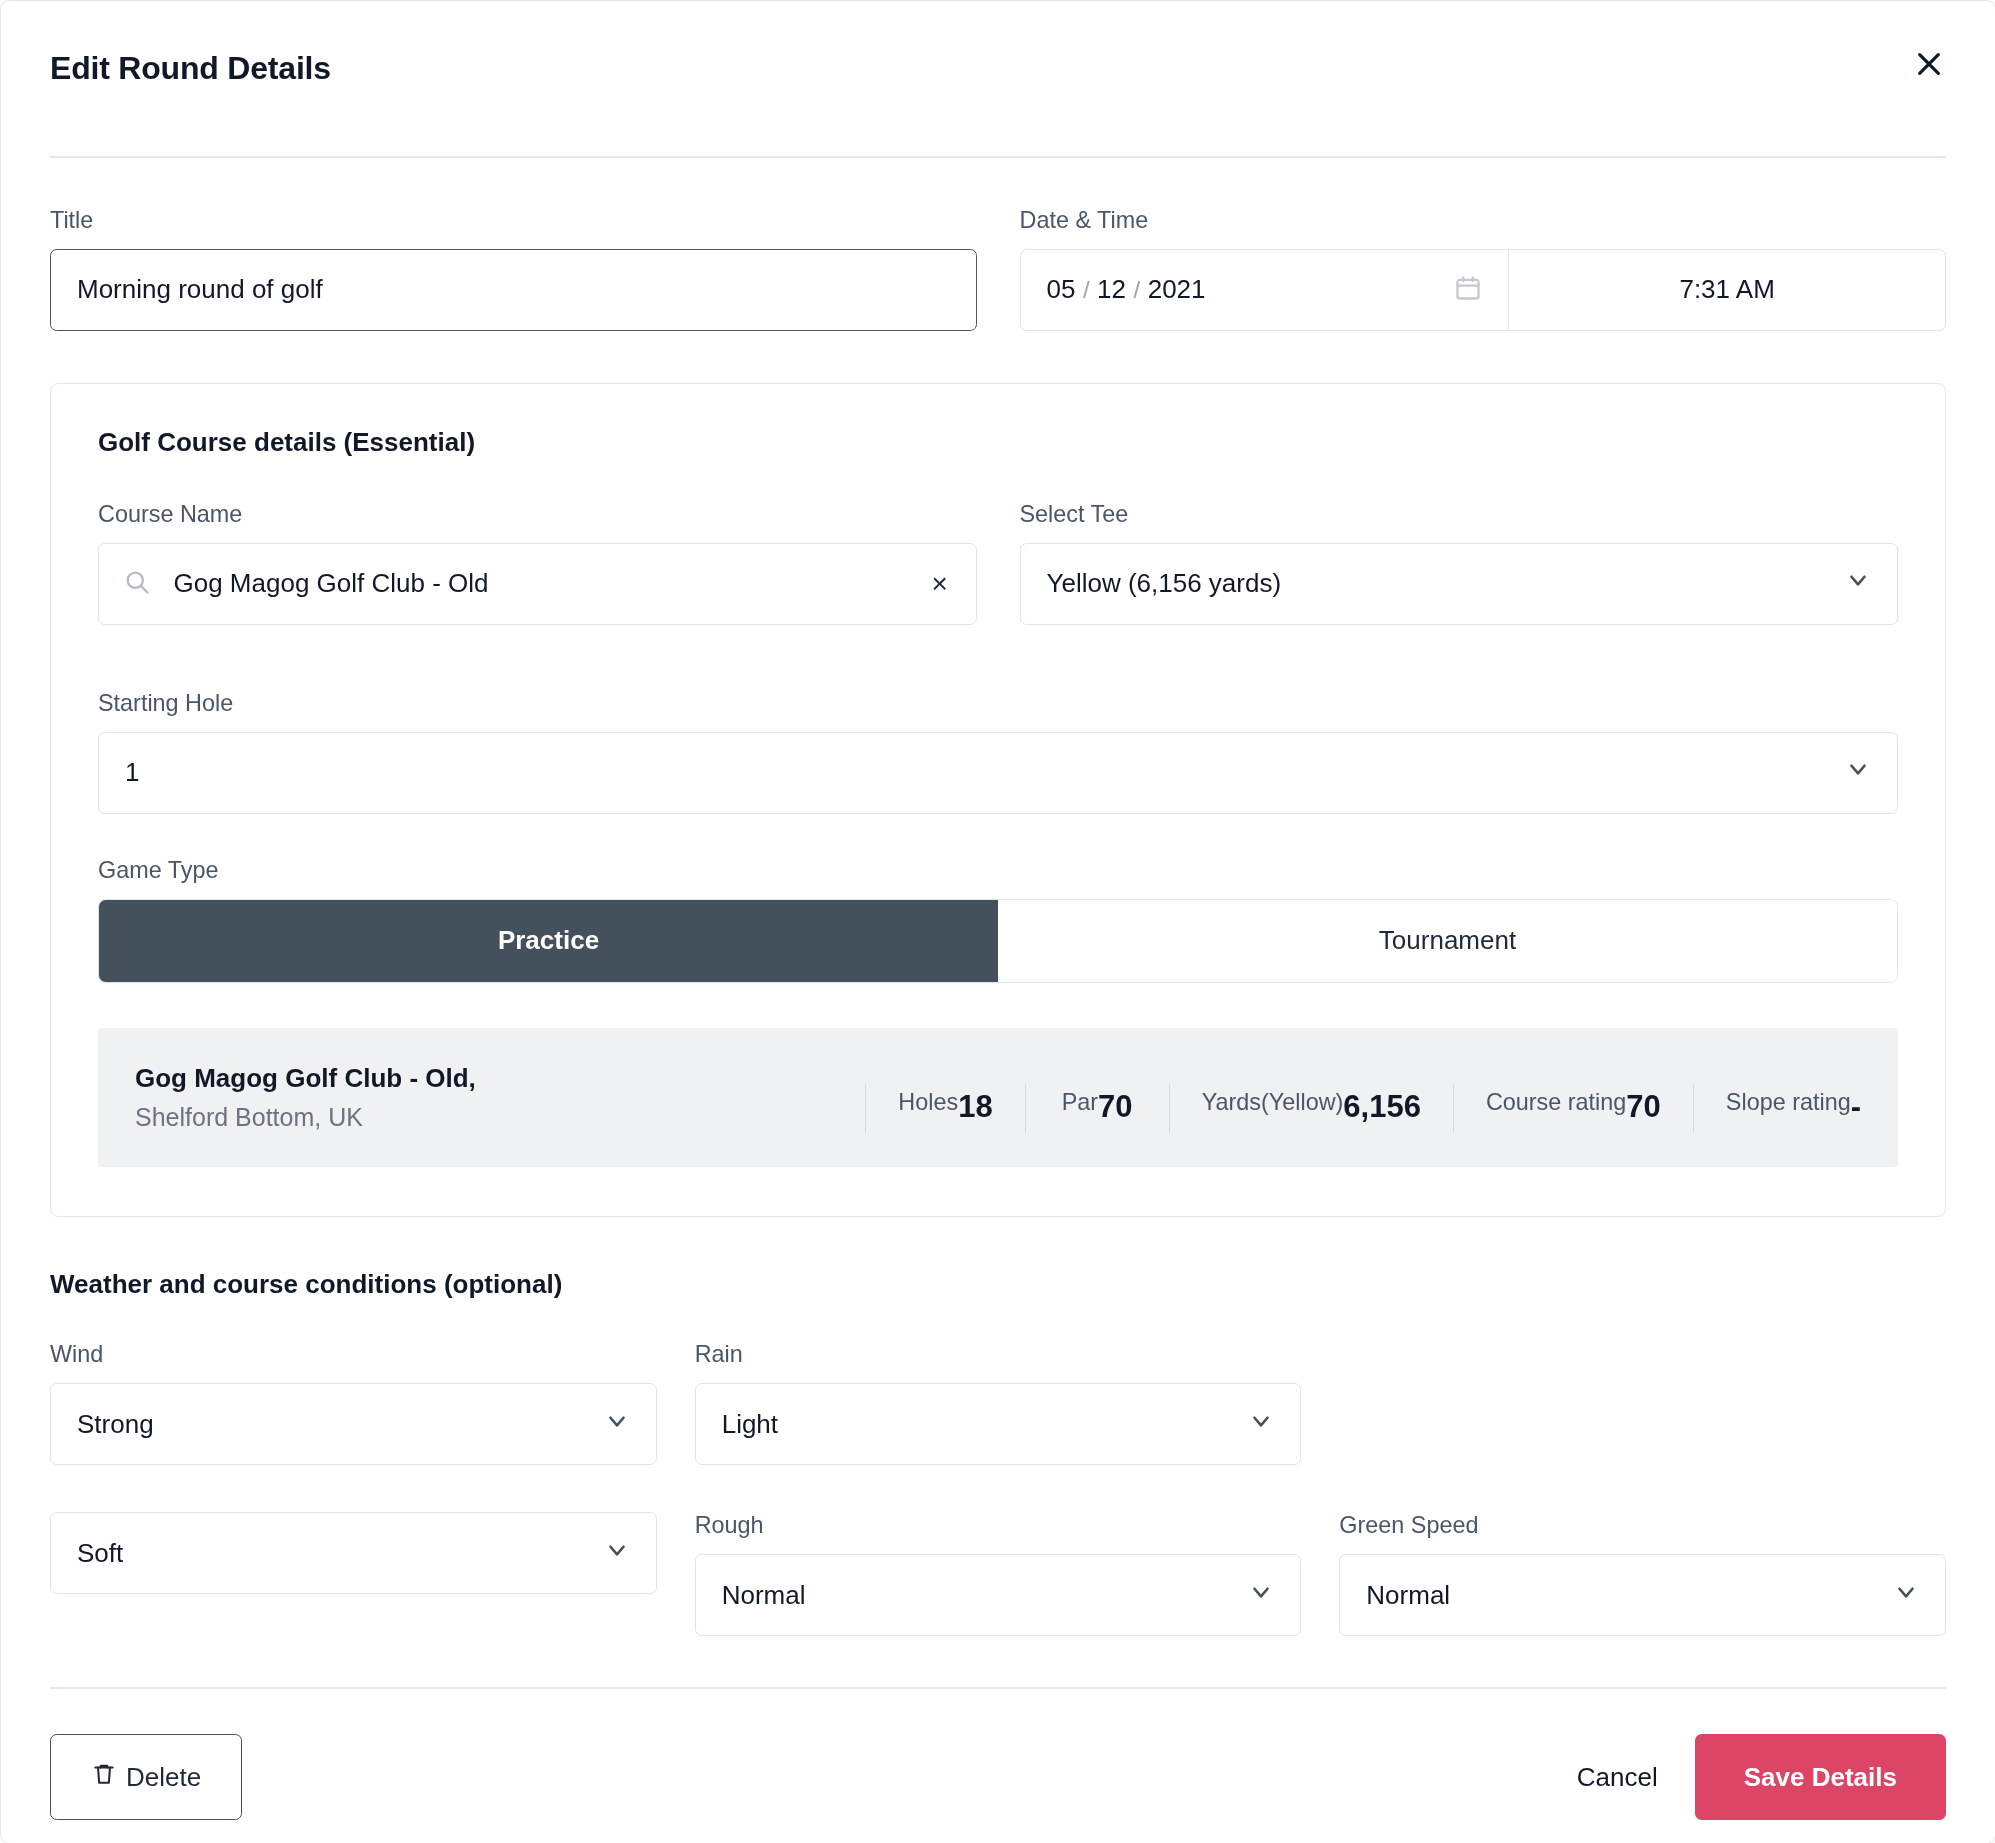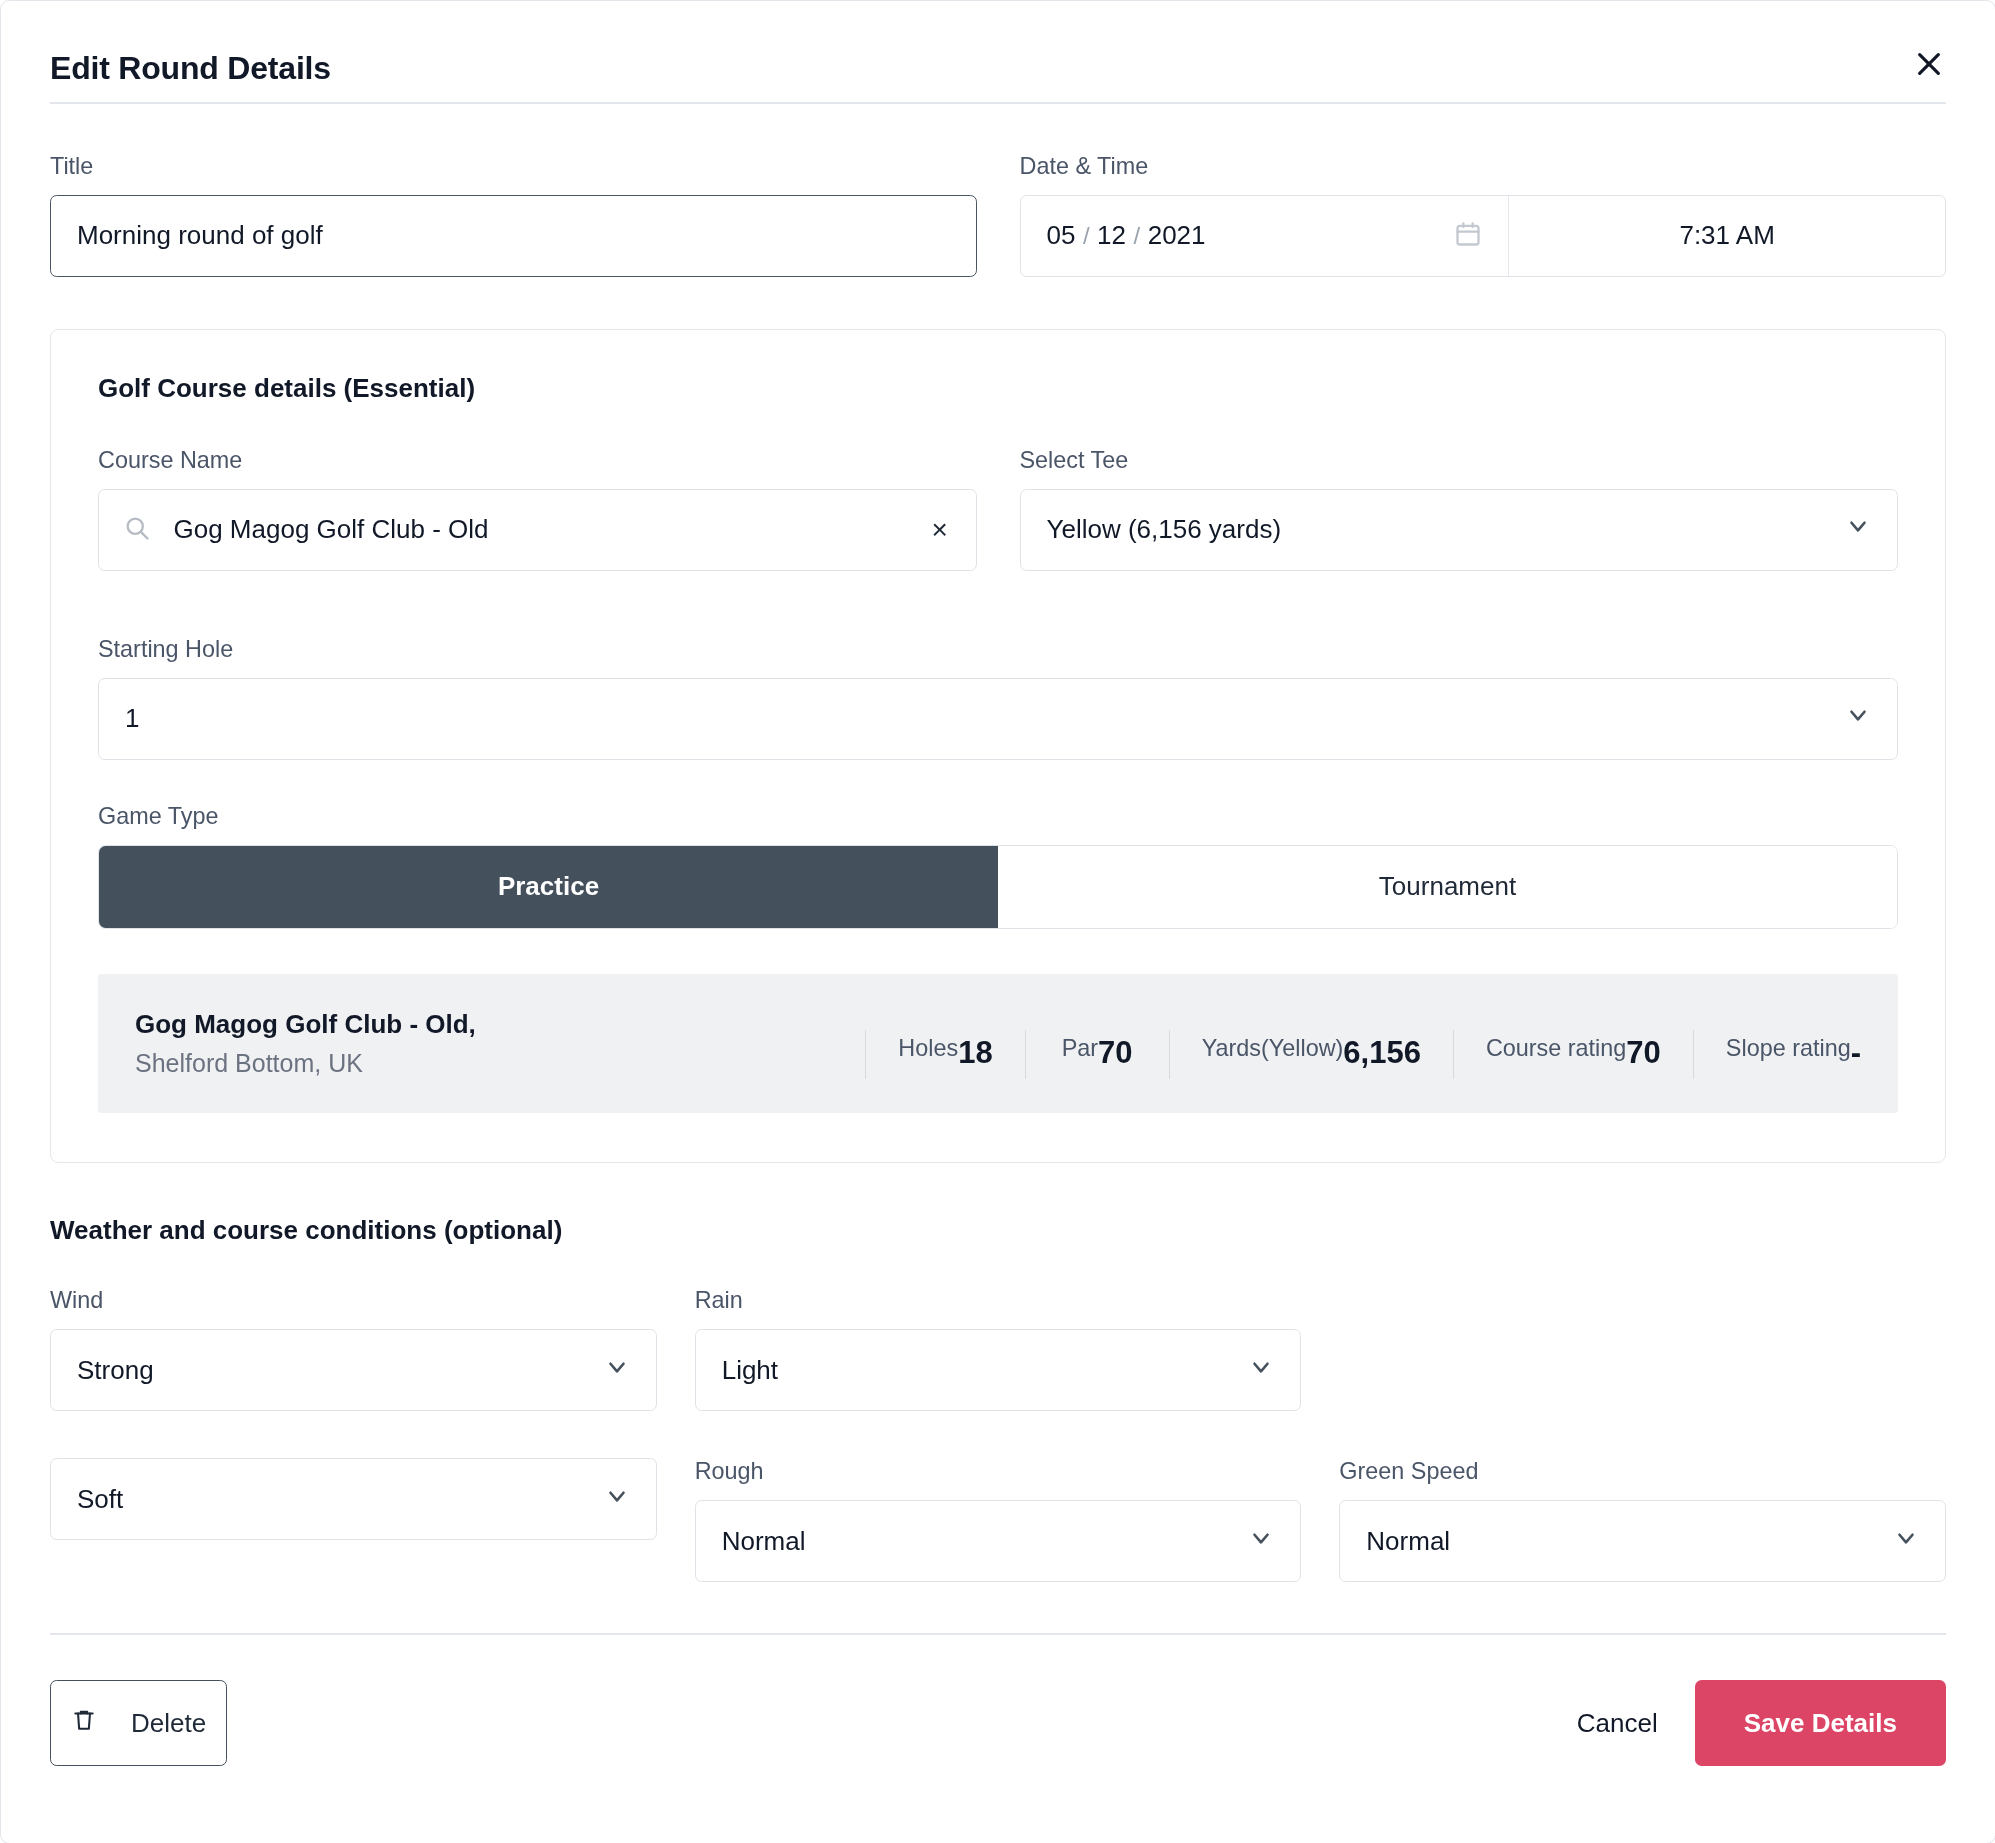--- a/index.html
+++ b/index.html
@@ -19,21 +19,21 @@
     background: #ffffff;
     border: 1.9px solid #e2e6ea;
     border-radius: 9.4px;
     overflow: hidden;
   }
 
   
   .modal-header {
     position: relative;
     padding: 49px 49px 0 49px;
-    height: 101px;
+    height: 155px;
   }
   .modal-title {
     font-size: 32px;
     font-weight: bold;
     color: #111827;
     letter-spacing: -0.2px;
   }
   .close-btn {
     position: absolute;
     top: 41px;
@@ -271,23 +271,23 @@
   }
   .footer {
     display: flex;
     align-items: center;
     padding: 45px 49px 0 49px;
   }
   .delete-btn {
     display: flex;
     align-items: center;
     justify-content: center;
-    gap: 34px;
+    gap: 9px;
     height: 86px;
-    padding: 0 20px;
+    padding: 0 40px;
     border: 1.9px solid #44515d;
     border-radius: 6.6px;
     background: #ffffff;
     font-size: 26px;
     color: #1f2937;
     cursor: pointer;
     font-family: inherit;
   }
   .footer-spacer { flex: 1 1 auto; }
   .cancel-btn {

